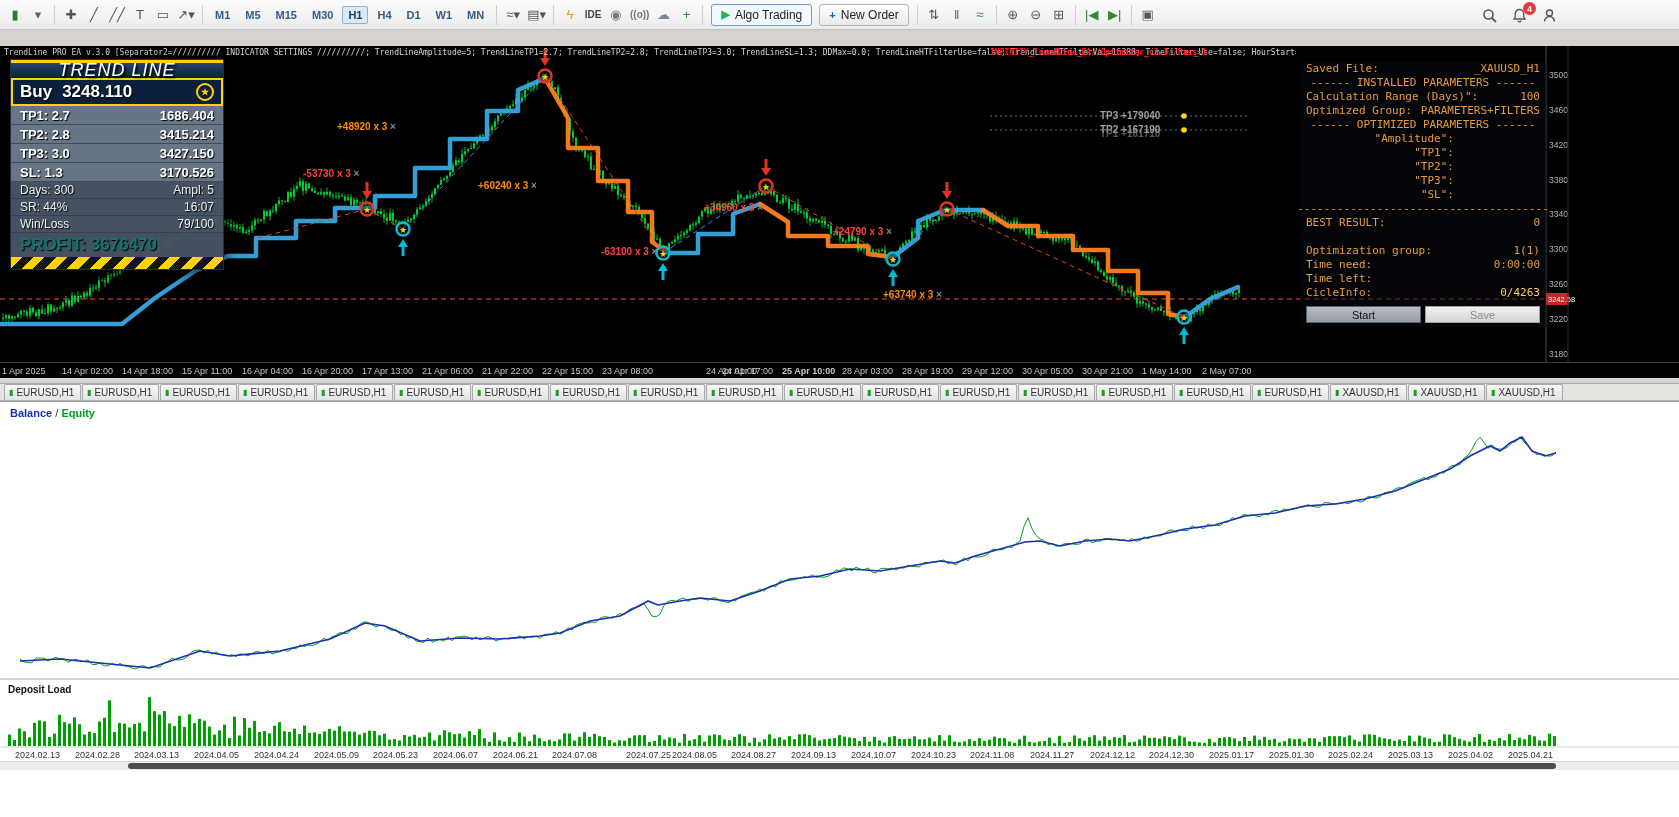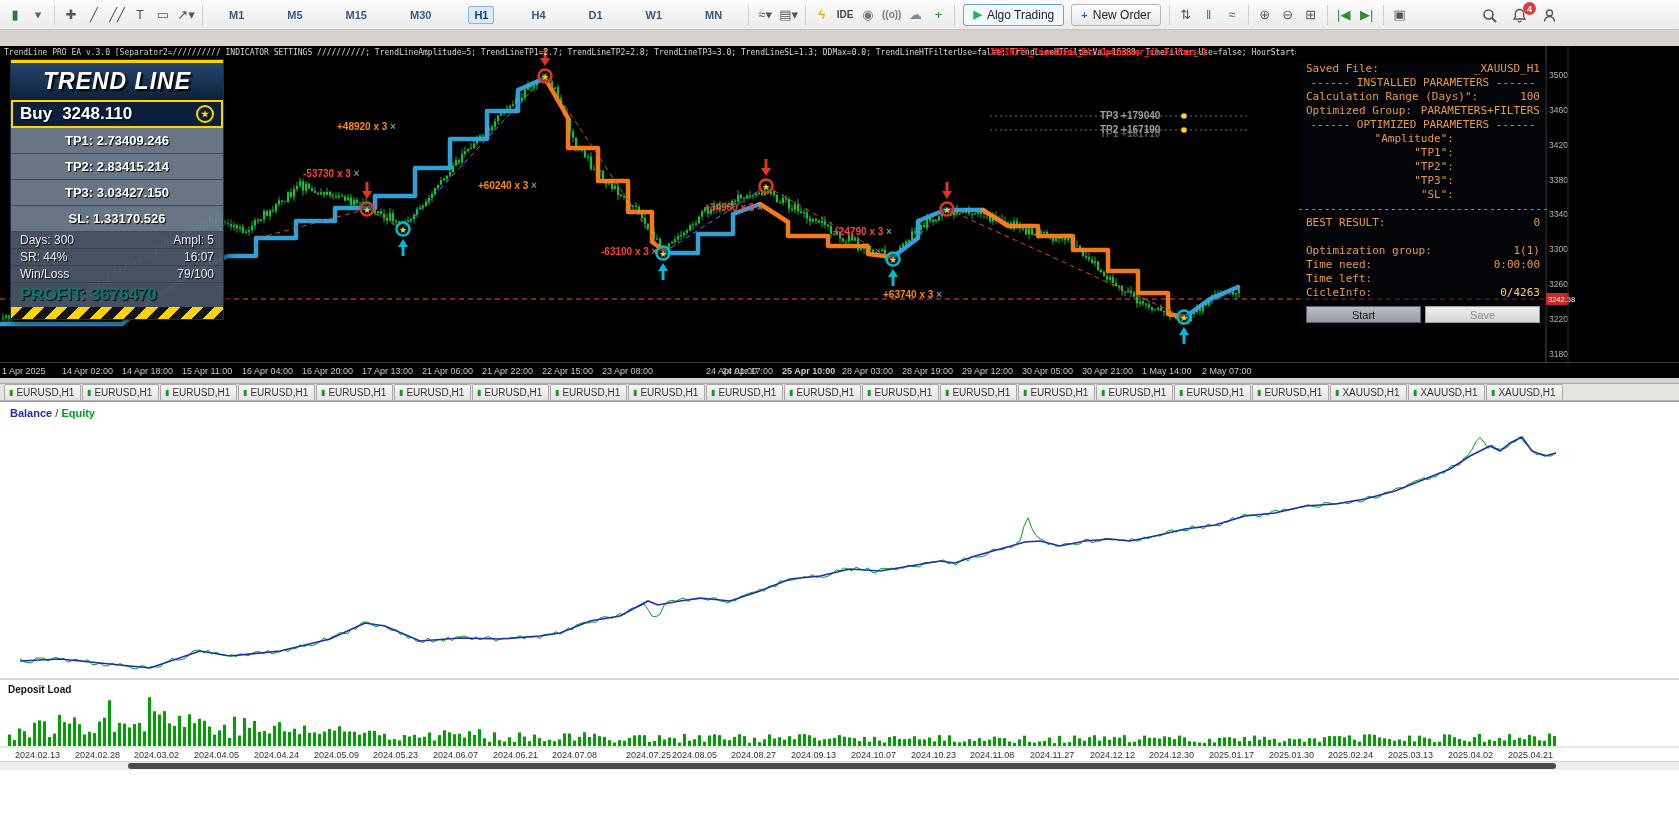--- a/index.html
+++ b/index.html
@@ -5,45 +5,45 @@
   *{margin:0;padding:0;box-sizing:border-box}
   html,body{width:1679px;height:817px;overflow:hidden;background:#d6d3ce;font-family:"Liberation Sans",sans-serif}
   #app{position:relative;width:1679px;height:817px}
 
   
   .toolbar{position:absolute;top:0;left:0;width:1679px;height:30px;background:linear-gradient(#fcfcfc,#ebebeb);border-bottom:1px solid #c3c3c3;display:flex;align-items:center;padding:0 4px}
   #tb-items{display:flex;align-items:center;gap:1px;height:100%}
   .tb-icon{min-width:22px;height:22px;display:flex;align-items:center;justify-content:center;font-size:13px;color:#555;border-radius:3px;padding:0 2px;cursor:default;white-space:nowrap}
   .tb-icon.txt{font-size:10px;font-weight:bold}
   .tb-sep{width:1px;height:20px;background:#cfcfcf;margin:0 4px}
-  .tf-btn{padding:2px 5px;font-size:11px;font-weight:bold;color:#345a86;border:1px solid transparent;border-radius:2px;margin:0 15px}
+  .tf-btn{padding:2px 5px;font-size:11px;font-weight:bold;color:#345a86;border:1px solid transparent;border-radius:2px;margin:0 1px}
   .tf-btn.active{background:#dce9f7;border:1px solid #8fb2d9;color:#123f6e}
   .tb-btn{display:flex;align-items:center;gap:5px;border:1px solid #b5b5b5;background:linear-gradient(#ffffff,#e9e9e9);border-radius:3px;padding:3px 9px;font-size:12px;color:#222;margin:0 3px;white-space:nowrap}
   .tb-btn.algo{border:1px solid #6d9fd0;background:#f2f8ff}
   .tb-btn .bicon{font-size:11px;font-weight:bold}
   .tb-right{position:absolute;left:1478px;top:0;height:30px;display:flex;align-items:center;gap:8px}
   .bell{position:relative}
   .badge{position:absolute;top:-2px;right:-6px;min-width:13px;height:13px;border-radius:7px;background:#e53935;color:#fff;font-size:9px;font-weight:bold;display:flex;align-items:center;justify-content:center;padding:0 3px}
 
   
   .titlebar{position:absolute;top:34px;left:0;width:1679px;height:12px;background:#000;color:#fff;font-size:9px;display:flex;align-items:center;gap:5px;padding:0 4px}
   .tb-right-text{position:absolute;left:1420px;color:#fff}
 
   
   .chart{position:absolute;top:46px;left:0;width:1679px;height:316px;background:#000}
   .chart svg text{font-family:"Liberation Sans",sans-serif}
   .params{position:absolute;top:2px;left:4px;width:1292px;overflow:hidden;white-space:nowrap;font:8px "DejaVu Sans Mono",monospace;color:#d8d8d8}
   .params-red{position:absolute;top:2px;left:990px;white-space:nowrap;font:bold 8px "DejaVu Sans Mono",monospace;color:#ff2222}
 
   
   .trend-panel{position:absolute;left:10px;top:13px;width:214px;background:rgba(88,102,120,.88);border:1px solid #22303e;box-shadow:2px 3px 12px rgba(0,0,0,.65)}
-  .tp-header{height:40px;background:linear-gradient(#25466f,#0c2038);border-top:3px solid #ffd400;color:#fff;font-size:23px;font-weight:bold;font-style:italic;letter-spacing:1px;display:flex;align-items:center;justify-content:center;text-shadow:2px 2px 2px #000}
+  .tp-header{height:18px;background:linear-gradient(#25466f,#0c2038);border-top:3px solid #ffd400;color:#fff;font-size:18px;font-weight:normal;font-style:italic;letter-spacing:1px;display:flex;align-items:center;justify-content:center;text-shadow:2px 2px 2px #000}
   .tp-buy{height:28px;background:rgba(8,28,58,.93);border:2px solid #ffd400;display:flex;align-items:center;gap:10px;padding:0 7px;color:#fff;font-size:17px;font-weight:bold;text-shadow:1px 1px 2px #000}
   .tp-buy .star{margin-left:auto;width:18px;height:18px;border:2px solid #ffd400;border-radius:50%;display:flex;align-items:center;justify-content:center;color:#ffd400;font-size:9px;background:#0d2038}
-  .tp-row{height:26px;display:flex;justify-content:center;align-items:center;padding:8px 9px;background:rgba(126,140,156,.55);border-bottom:1px solid rgba(30,40,52,.55);color:#fff;font-size:13px;font-weight:bold;text-shadow:1px 1px 1px #000}
+  .tp-row{height:19px;display:flex;justify-content:space-between;align-items:center;padding:8px 9px;background:rgba(126,140,156,.55);border-bottom:1px solid rgba(30,40,52,.55);color:#fff;font-size:13px;font-weight:bold;text-shadow:1px 1px 1px #000}
   .tp-stat{height:17px;display:flex;justify-content:space-between;align-items:center;padding:0 9px;background:rgba(66,78,92,.62);border-bottom:1px solid rgba(30,40,52,.4);color:#eceff2;font-size:12px;text-shadow:1px 1px 1px #000}
   .tp-profit{height:24px;display:flex;align-items:center;padding:0 9px;background:rgba(66,78,92,.75);color:#0f766e;font-size:17px;font-weight:bold;text-shadow:1px 1px 1px #000}
   .hazard{height:12px;background:repeating-linear-gradient(135deg,#ffd400 0 8px,#141414 8px 16px)}
 
   
   .opt-panel{position:absolute;left:1300px;top:16px;width:246px;font:11px "DejaVu Sans Mono",monospace;color:#e89b3c;background:rgba(8,10,14,.55)}
   .opt-row{display:flex;justify-content:space-between;height:14px;line-height:14px;padding:0 6px;white-space:pre}
   .opt-row.center{justify-content:center}
   .opt-row.right-only{justify-content:flex-end;padding-right:92px}
   .opt-row .hl{color:#ffd24d}
@@ -1084,21 +1084,21 @@
     
     <div class="trend-panel">
       <div class="tp-header">TREND LINE</div>
       <div class="tp-buy">
         <span>Buy</span>
         <span>3248.110</span>
         <span class="star">★</span>
       </div>
       <div class="tp-row">
           <span>TP1: 2.7</span>
-          <span class="val">3409.246</span>
+          <span class="val">1686.404</span>
         </div>
       <div class="tp-row">
           <span>TP2: 2.8</span>
           <span class="val">3415.214</span>
         </div>
       <div class="tp-row">
           <span>TP3: 3.0</span>
           <span class="val">3427.150</span>
         </div>
       <div class="tp-row">
@@ -1580,21 +1580,21 @@
         </g>
         <line x1="0" y1="345" x2="1679" y2="345" stroke="#cfcfcf" stroke-width="1"></line>
       </svg>
     <div class="legend">
       <span class="lg-bal">Balance</span><span class="lg-sep"> / </span><span class="lg-eq">Equity</span>
     </div>
     <div class="dep-label">Deposit Load</div>
     <div class="dates" id="dates">
         <span style="left: 15px;">2024.02.13</span>
         <span style="left: 75px;">2024.02.28</span>
-        <span style="left: 134px;">2024.03.02</span>
+        <span style="left: 134px;">2024.03.13</span>
         <span style="left: 194px;">2024.04.05</span>
         <span style="left: 254px;">2024.04.24</span>
         <span style="left: 314px;">2024.05.09</span>
         <span style="left: 373px;">2024.05.23</span>
         <span style="left: 433px;">2024.06.07</span>
         <span style="left: 493px;">2024.06.21</span>
         <span style="left: 552px;">2024.07.08</span>
         <span style="left: 578px; margin-left: 48px;">2024.07.25</span>
         <span style="left: 672px;">2024.08.05</span>
         <span style="left: 731px;">2024.08.27</span>

